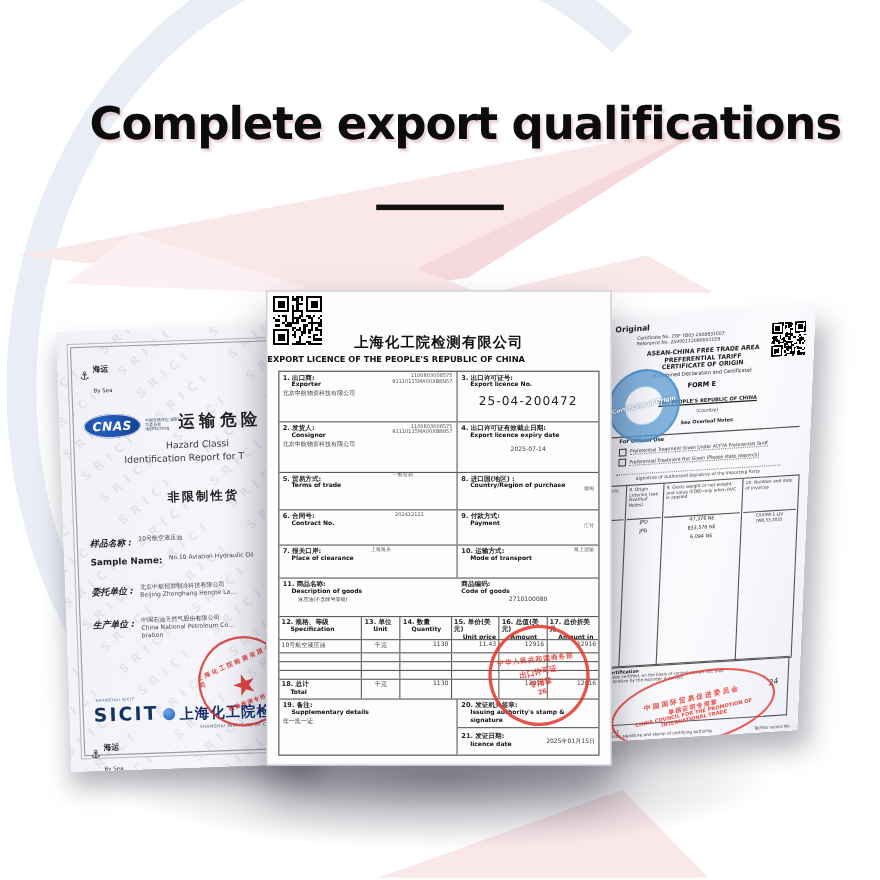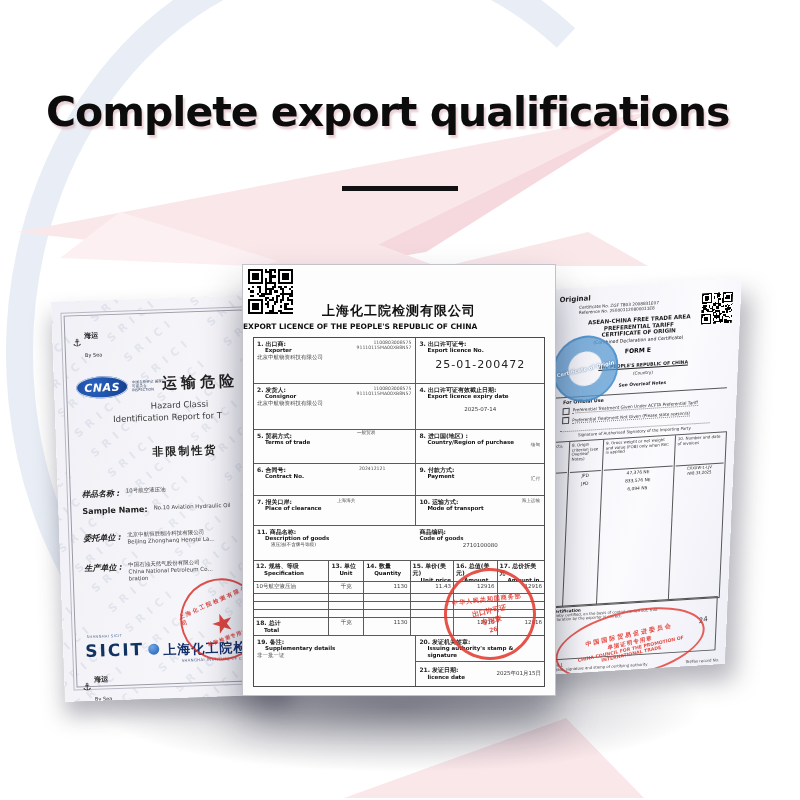--- a/index.html
+++ b/index.html
@@ -4,21 +4,21 @@
 <style>
   html,body{margin:0;padding:0;width:800px;height:800px;background:#fff;overflow:hidden;
     font-family:"DejaVu Sans","Liberation Sans",sans-serif;}
   .abs{position:absolute;}
   #stage{position:relative;width:800px;height:800px;background:#fff;}
 
   
   #bg{left:0;top:0;z-index:0;}
 
   
-  .title{left:0;right:0;top:88px;text-align:left;font-size:41px;font-weight:800;
+  .title{left:0;right:0;top:88px;text-align:center;font-size:41px;font-weight:800;
     letter-spacing:-1px;color:#0c0c0c;z-index:2;
     text-shadow:2px 3px 2px rgba(205,140,150,.40);margin-left:46px;}
   .title-rule{left:342px;top:186px;width:116px;height:5px;background:#111;z-index:2;}
   .subtitle{left:0;right:0;top:214px;text-align:center;font-size:19px;font-weight:700;
     letter-spacing:-0.4px;color:#101010;z-index:2;
     text-shadow:1.5px 2px 1.5px rgba(205,140,150,.35);}
 
   
   .paper{position:absolute;box-sizing:border-box;}
   .floor-shadow{left:70px;top:668px;width:660px;height:110px;z-index:1;
@@ -369,21 +369,21 @@
         <div class="lc">
           <div class="lab">1. 出口商:</div>
           <div class="lab-en">Exporter</div>
           <div class="corner"><span>1100803008575</span><br>
             <span>91110115MA00XB8N57</span></div>
           <div class="val">北京中航物资科技有限公司</div>
         </div>
         <div class="rc">
           <div class="lab">3. 出口许可证号:</div>
           <div class="lab-en">Export licence No.</div>
-          <div class="lic-no">25-01-200472</div>
+          <div class="lic-no">25-04-200472</div>
         </div>
       </div>
       <div class="lr" style="height:46px;">
         <div class="lc">
           <div class="lab">2. 发货人:</div>
           <div class="lab-en">Consignor</div>
           <div class="corner"><span>1100803008575</span><br>
             <span>91110115MA00XB8N57</span></div>
           <div class="val">北京中航物资科技有限公司</div>
         </div>

